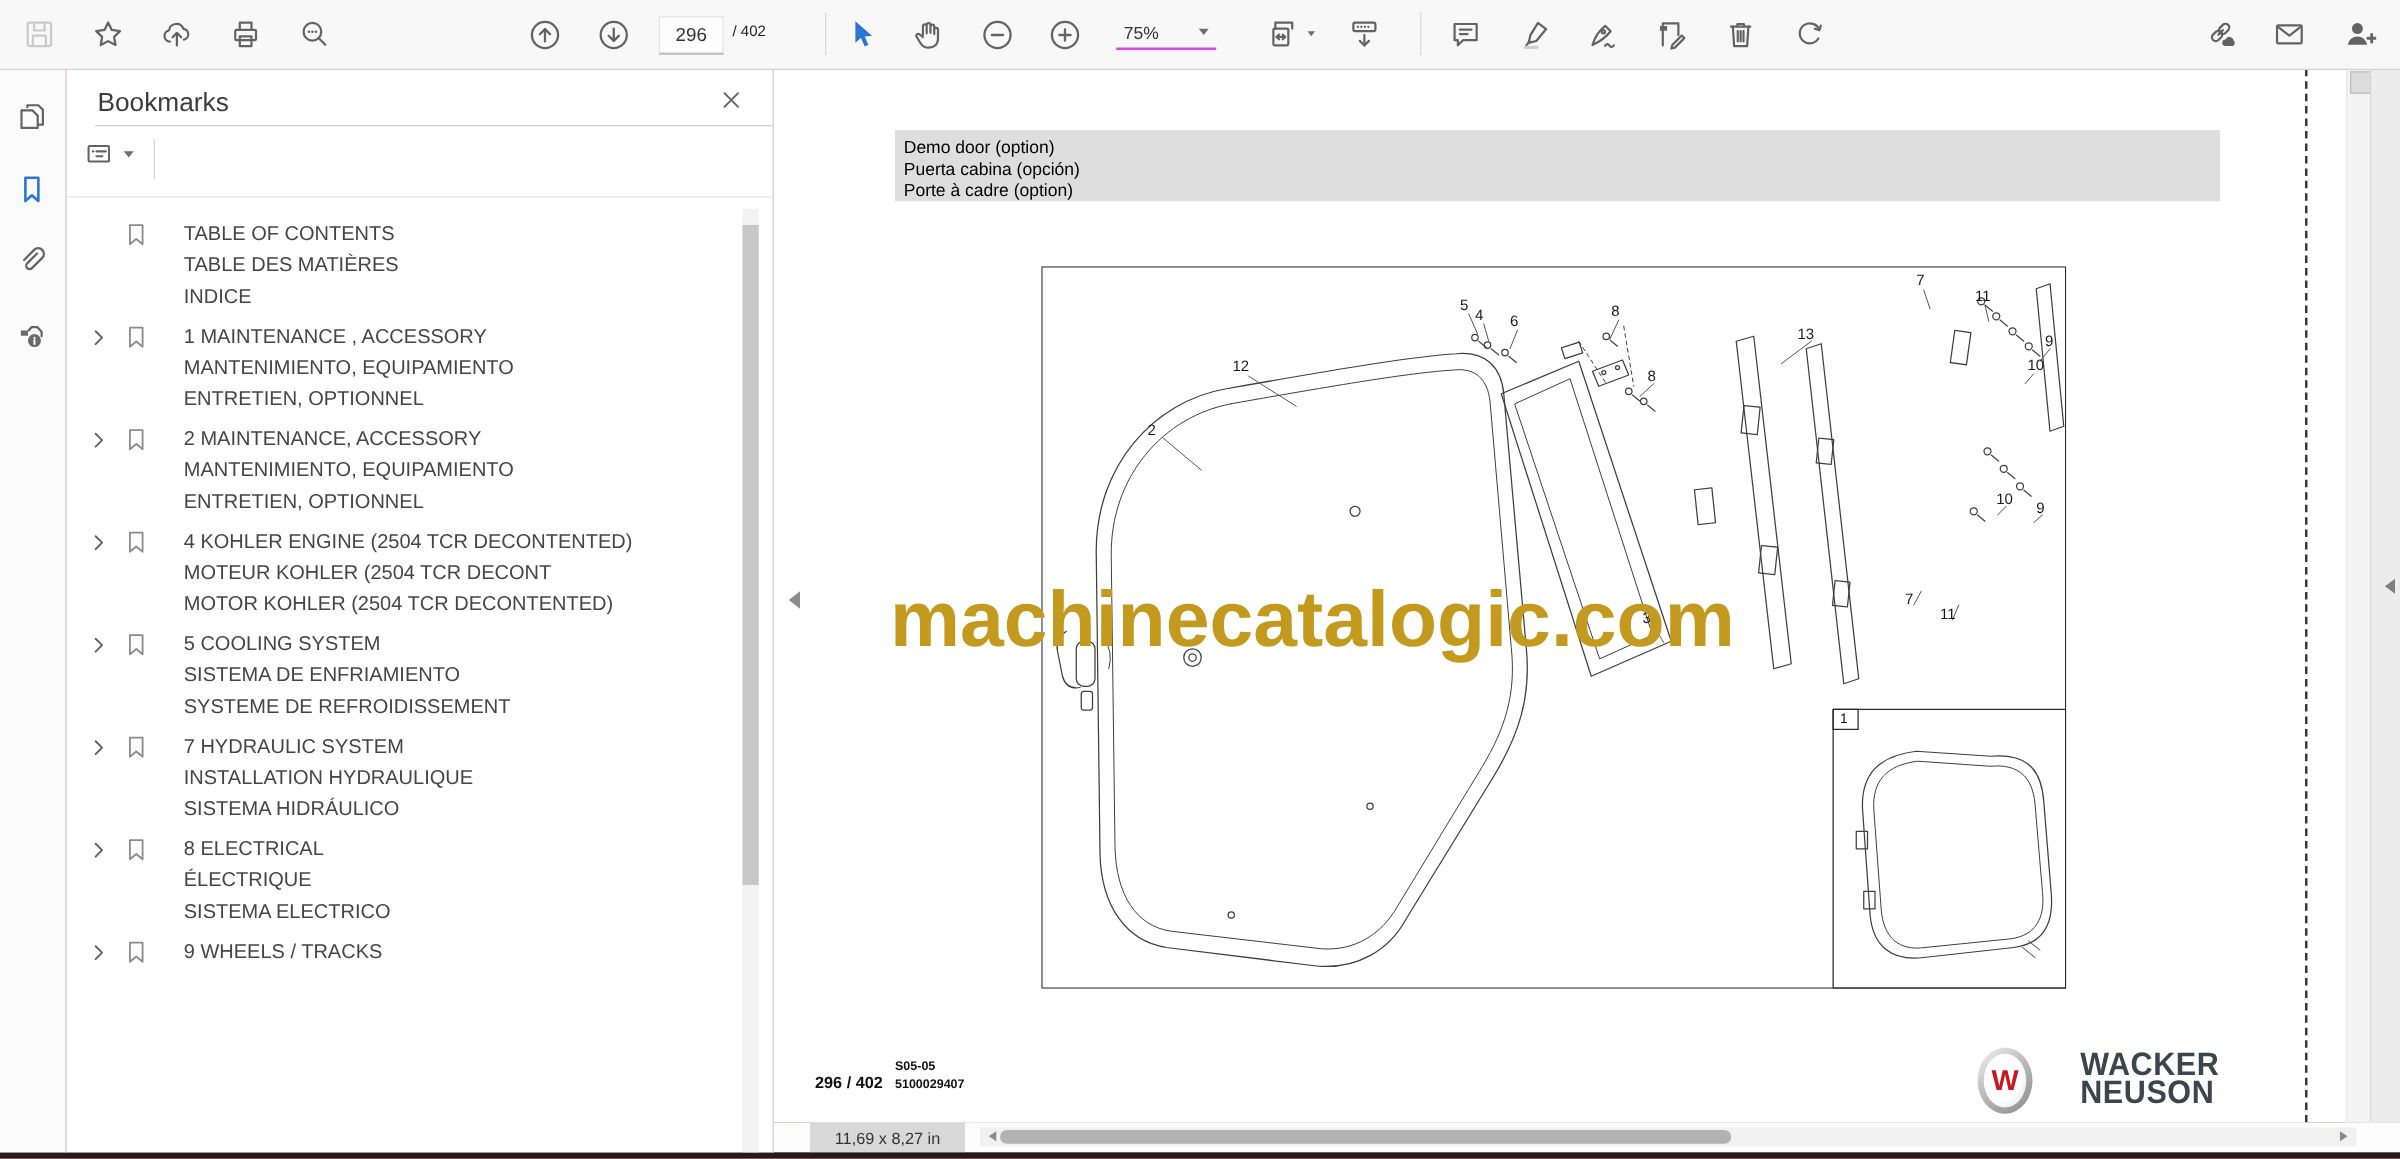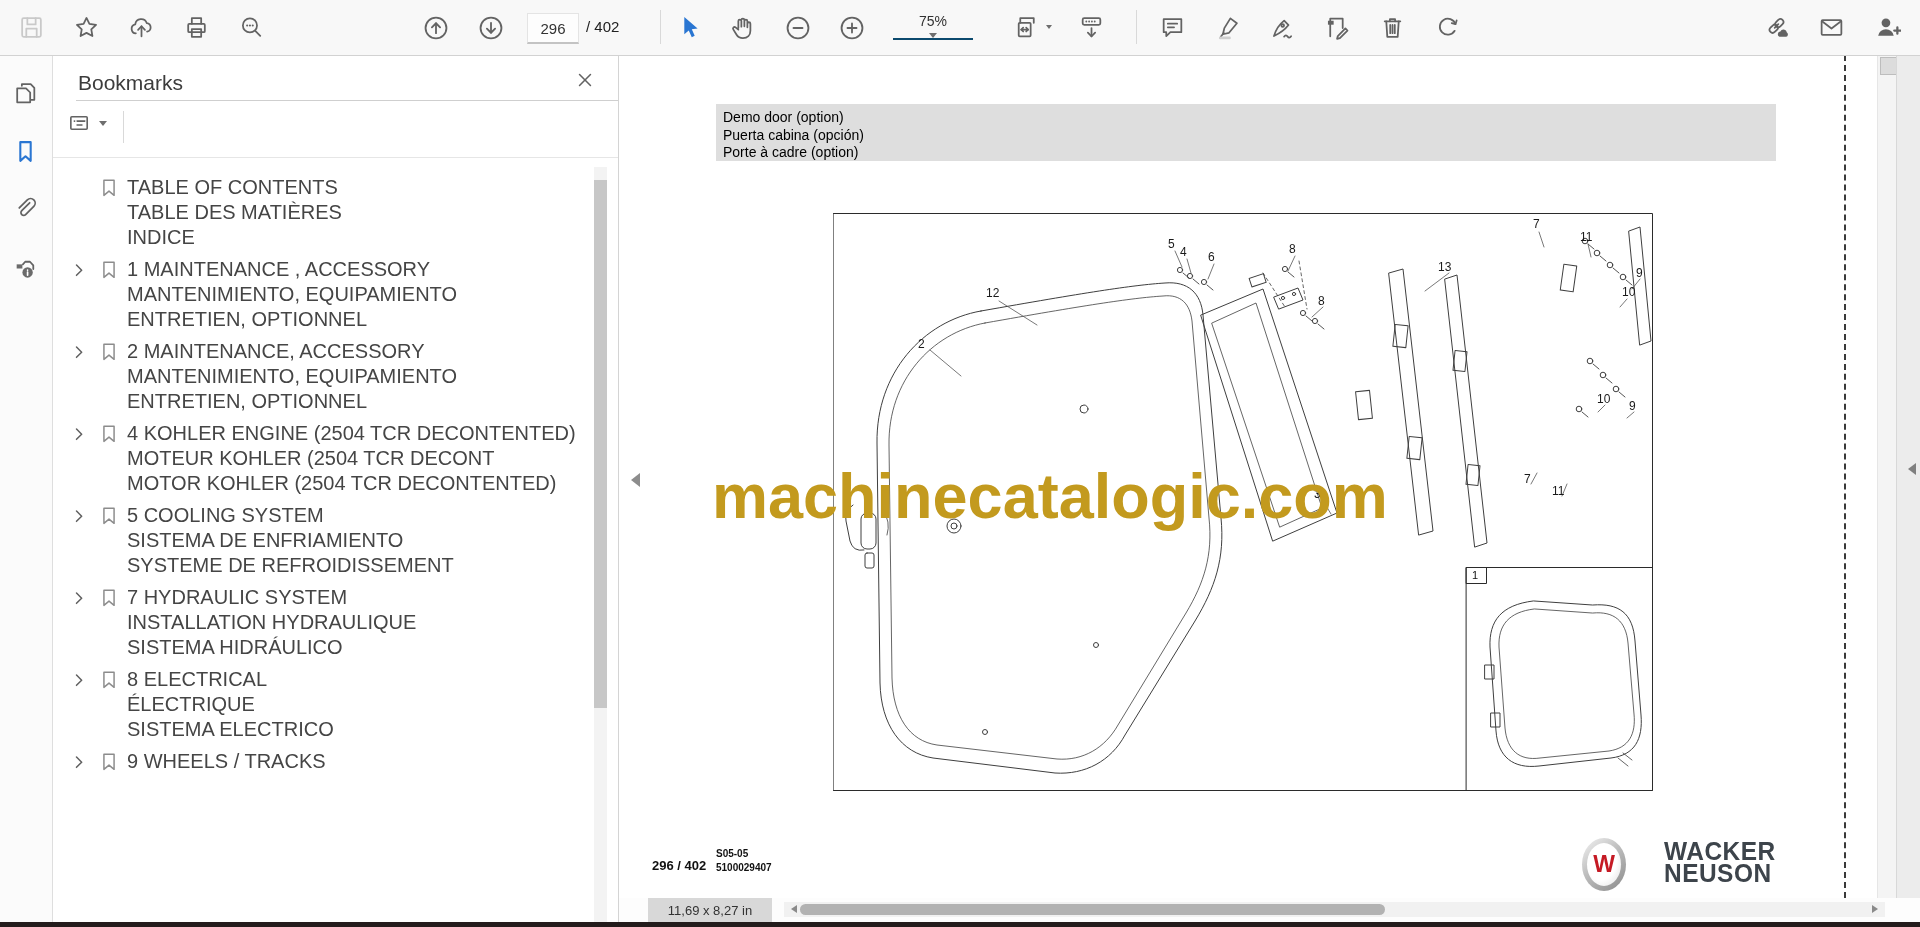--- a/index.html
+++ b/index.html
@@ -6,42 +6,42 @@
   .screen{position:relative;width:1920px;height:927px;background:#b91c1c;overflow:hidden;
           font-family:"Liberation Sans",sans-serif;}
   
   .toolbar{position:absolute;left:0;top:0;right:0;height:55px;background:#f8f8f8;border-bottom:1px solid #d2d2d2;z-index:20;}
   .tbtn{position:absolute;top:9px;width:37px;height:37px;display:flex;align-items:center;justify-content:center;border-radius:3px;}
   svg.ic{stroke:#636363;fill:none;stroke-width:1.7;stroke-linecap:round;stroke-linejoin:round;}
   svg.dim{stroke:#c9c9c9;}
   .tb-divider{position:absolute;top:10px;width:1px;height:34px;background:#d9d9d9;}
   .page-input{position:absolute;left:527px;top:13px;width:46px;height:26px;border:1px solid #e4e4e4;border-bottom:2px solid #c3c3c3;
               background:#fdfdfd;text-align:center;font-size:15px;color:#333;font-family:"Liberation Sans",sans-serif;}
-  .page-total{position:absolute;left:586px;top:18px;font-size:15px;color:#222;}
-  .zoom-box{position:absolute;left:893px;top:13px;width:80px;height:27px;border-bottom:2px solid #0c4a6e;
-            display:flex;align-items:center;justify-content:space-between;padding:0 6px;box-sizing:border-box;flex-direction:column;}
+  .page-total{position:absolute;left:586px;top:18px;font-size:12px;color:#222;}
+  .zoom-box{position:absolute;left:893px;top:13px;width:80px;height:27px;border-bottom:2px solid #d946ef;
+            display:flex;align-items:center;justify-content:space-between;padding:0 6px;box-sizing:border-box;}
   .zoom-box span{font-size:14px;color:#333;}
   .caret{width:0;height:0;border-left:4px solid transparent;border-right:4px solid transparent;border-top:5px solid #6e6e6e;}
   .mini-caret{position:absolute;width:0;height:0;border-left:3.5px solid transparent;border-right:3.5px solid transparent;border-top:4.5px solid #6e6e6e;}
   
   .rail{position:absolute;left:0;top:55px;width:52px;bottom:5px;background:#fbfbfb;border-right:1px solid #dedede;z-index:10;}
   .rbtn{position:absolute;left:0;width:51px;height:44px;display:flex;align-items:center;justify-content:center;}
   
   .sidebar{position:absolute;left:53px;top:55px;width:565px;bottom:5px;background:#fff;border-right:1px solid #d4d4d4;z-index:9;overflow:hidden;}
   .sb-title{position:absolute;left:25px;top:16px;font-size:21px;color:#3c3c3c;}
   .sb-close{position:absolute;left:518px;top:11px;width:28px;height:28px;display:flex;align-items:center;justify-content:center;}
   .sb-headline{position:absolute;left:23px;right:0;top:45px;border-bottom:1px solid #cfcfcf;}
   .sb-options{position:absolute;left:14px;top:56px;display:flex;align-items:center;gap:7px;}
   .sb-vline{position:absolute;left:70px;top:56px;width:1px;height:32px;background:#d9d9d9;}
   .sb-listline{position:absolute;left:0;right:0;top:102px;border-bottom:1px solid #e6e6e6;}
   .sb-list{position:absolute;left:0;top:112px;right:22px;bottom:0;padding-top:8px;overflow:hidden;}
   .bm-item{display:flex;align-items:flex-start;margin-bottom:7px;}
   .bm-chev{width:22px;margin-left:16px;margin-top:3px;flex:none;}
   .bm-flag{width:26px;margin-left:6px;margin-top:1px;flex:none;}
-  .bm-lines{margin-left:4px;font-size:20px;line-height:25px;color:#454545;}
+  .bm-lines{margin-left:24px;font-size:16px;line-height:25px;color:#454545;}
   .sb-scrolltrack{position:absolute;left:541px;top:112px;bottom:0;width:13px;background:#f3f3f3;}
   .sb-scrollthumb{position:absolute;left:541px;top:125px;width:13px;height:528px;background:#c7c7c7;}
   .collapse-left{position:absolute;left:624px;top:473px;width:0;height:0;z-index:12;
                  border:7px solid transparent;border-right:9px solid #8d8d8d;}
   
   .viewport{position:absolute;left:619px;top:55px;right:0;bottom:29px;background:#fff;}
   .page{position:absolute;left:29px;top:0;width:1198px;height:843px;background:#fff;}
   .page-edge{position:absolute;right:0;top:0;bottom:0;width:0;border-right:2px dashed #3a3a3a;}
   .doc-header{position:absolute;left:68px;top:49px;width:1060px;height:57px;background:#dedede;box-sizing:border-box;padding:5px 0 0 7px;}
   .doc-header div{font-size:14px;font-weight:normal;color:#000;line-height:17.5px;}

